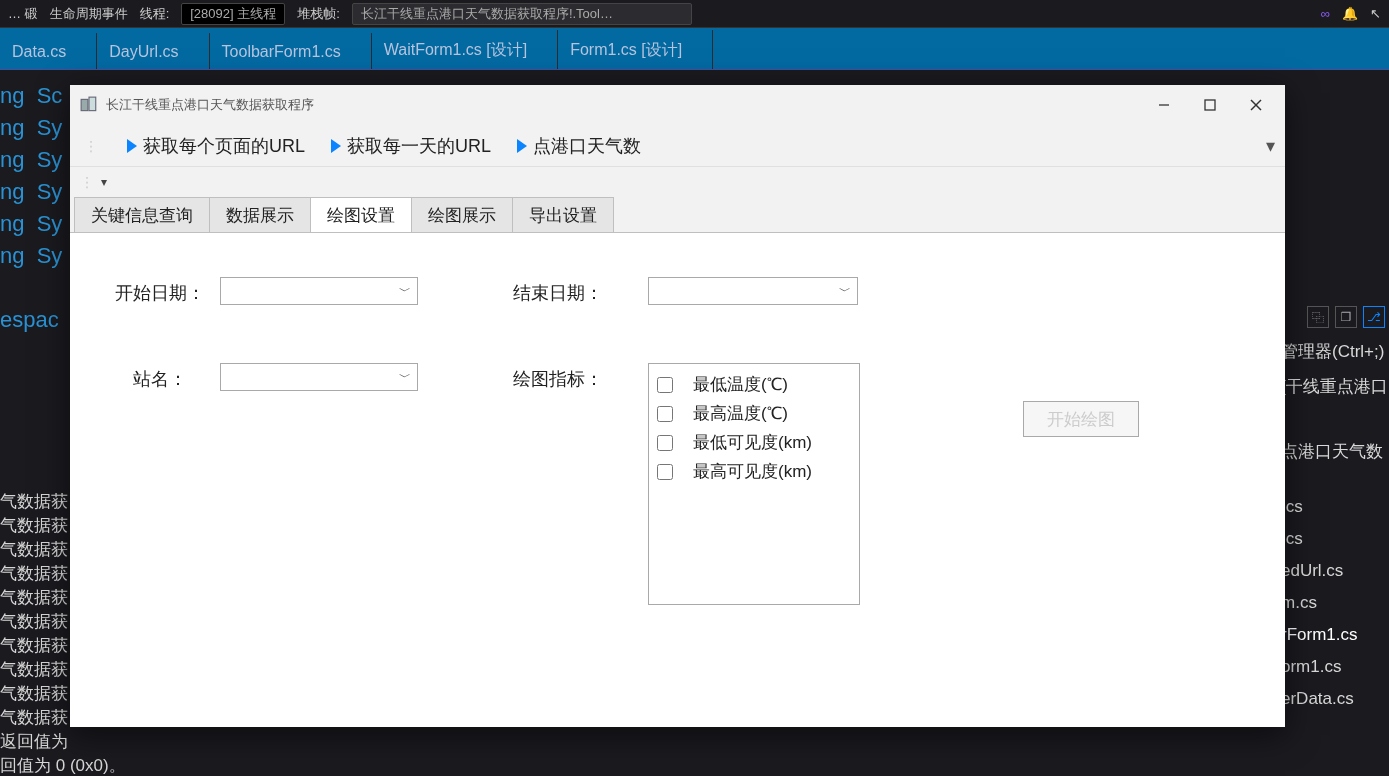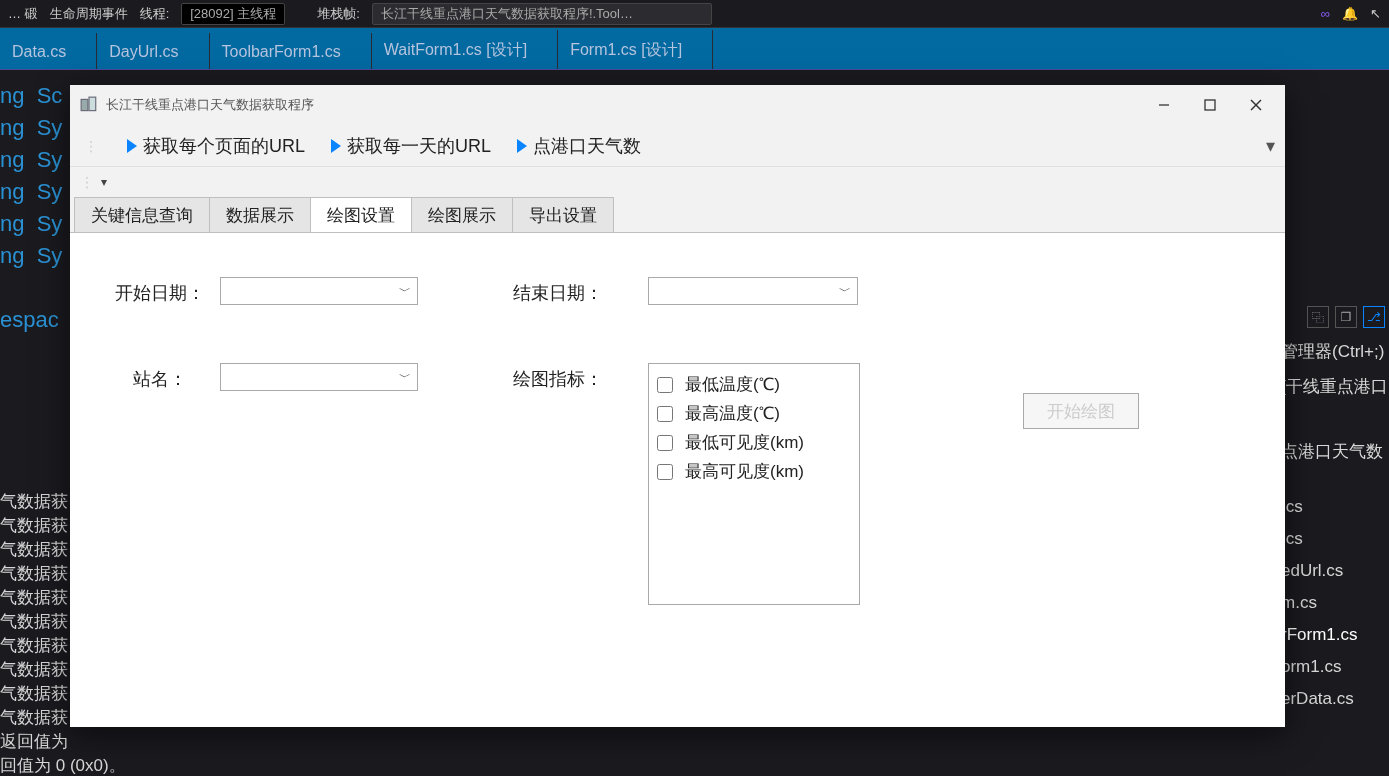--- a/index.html
+++ b/index.html
@@ -55,35 +55,35 @@
 
   .tabbody { flex:1; background: #fff; border-top:1px solid #bfbfbf; margin-top:-1px; padding: 44px 30px; position:relative; }
 
   .formrow { display:flex; align-items:flex-start; margin-bottom: 58px; }
   .lbl { width: 120px; text-align:center; font-size: 18px; color:#222; padding-top:4px; }
   .combo-ctrl { width: 198px; height: 28px; border:1px solid #a9a9a9; background:#fff; position:relative; }
   .combo-ctrl .arrow { position:absolute; right:6px; top:50%; transform:translateY(-50%); font-size:12px; color:#555; }
   .gap { width: 80px; }
 
   .checklist { width: 212px; height: 242px; border:1px solid #a9a9a9; background:#fff; padding:6px 8px; }
-  .chkrow { display:flex; align-items:center; gap:12px; font-size:17px; color:#222; padding:3px 0; }
+  .chkrow { display:flex; align-items:center; gap:20px; font-size:17px; color:#222; padding:3px 0; }
   .chkrow input { width:16px; height:16px; }
 
-  .btn { position:absolute; right: 146px; top: 160px; width: 116px; height: 36px; border:1px solid #a9a9a9; background:#f6f6f6; font-size:17px; display:flex; align-items:center; justify-content:center; cursor:pointer; }
+  .btn { position:absolute; right: 146px; top: 168px; width: 116px; height: 36px; border:1px solid #a9a9a9; background:#f6f6f6; font-size:17px; display:flex; align-items:center; justify-content:center; cursor:pointer; }
 
 </style>
 </head>
 <body>
 
 <div class="vs-top">
   <span class="seg">…  碫</span>
   <span class="seg">生命周期事件</span>
   <span class="seg">线程:</span>
   <span class="combo">[28092] 主线程</span>
-  <span class="seg" style="margin-left:20px">堆栈帧:</span>
+  <span class="seg" style="">堆栈帧:</span>
   <span class="field">长江干线重点港口天气数据获取程序!.Tool…</span>
   <span style="flex:1"></span>
   <span class="icon-box">∞</span>
   <span>🔔</span>
   <span style="color:#ccc;">↖</span>
 </div>
 
 <div class="file-tabs">
   <div class="file-tab">Data.cs</div>
   <div class="file-tab">DayUrl.cs</div>

